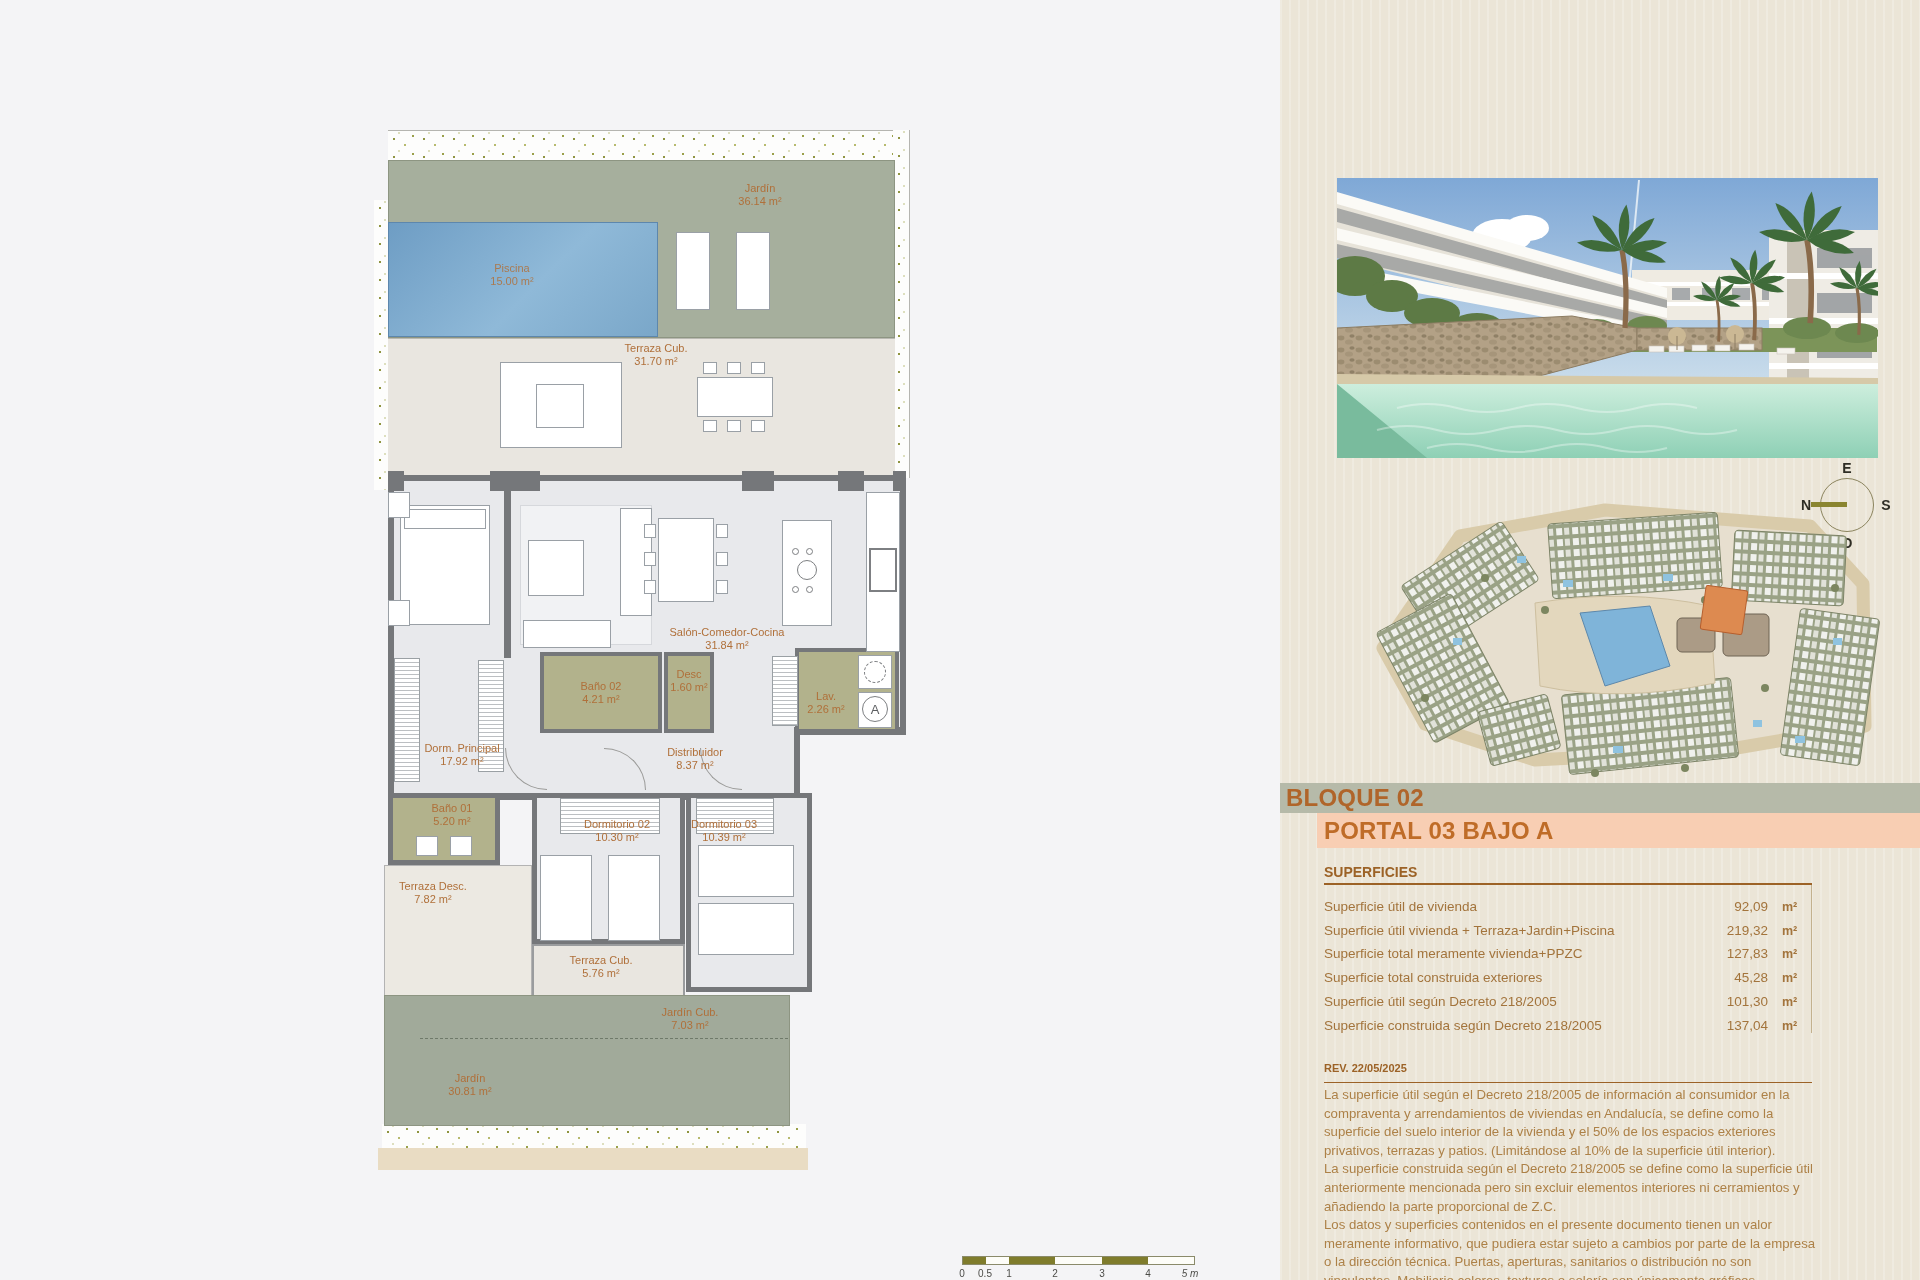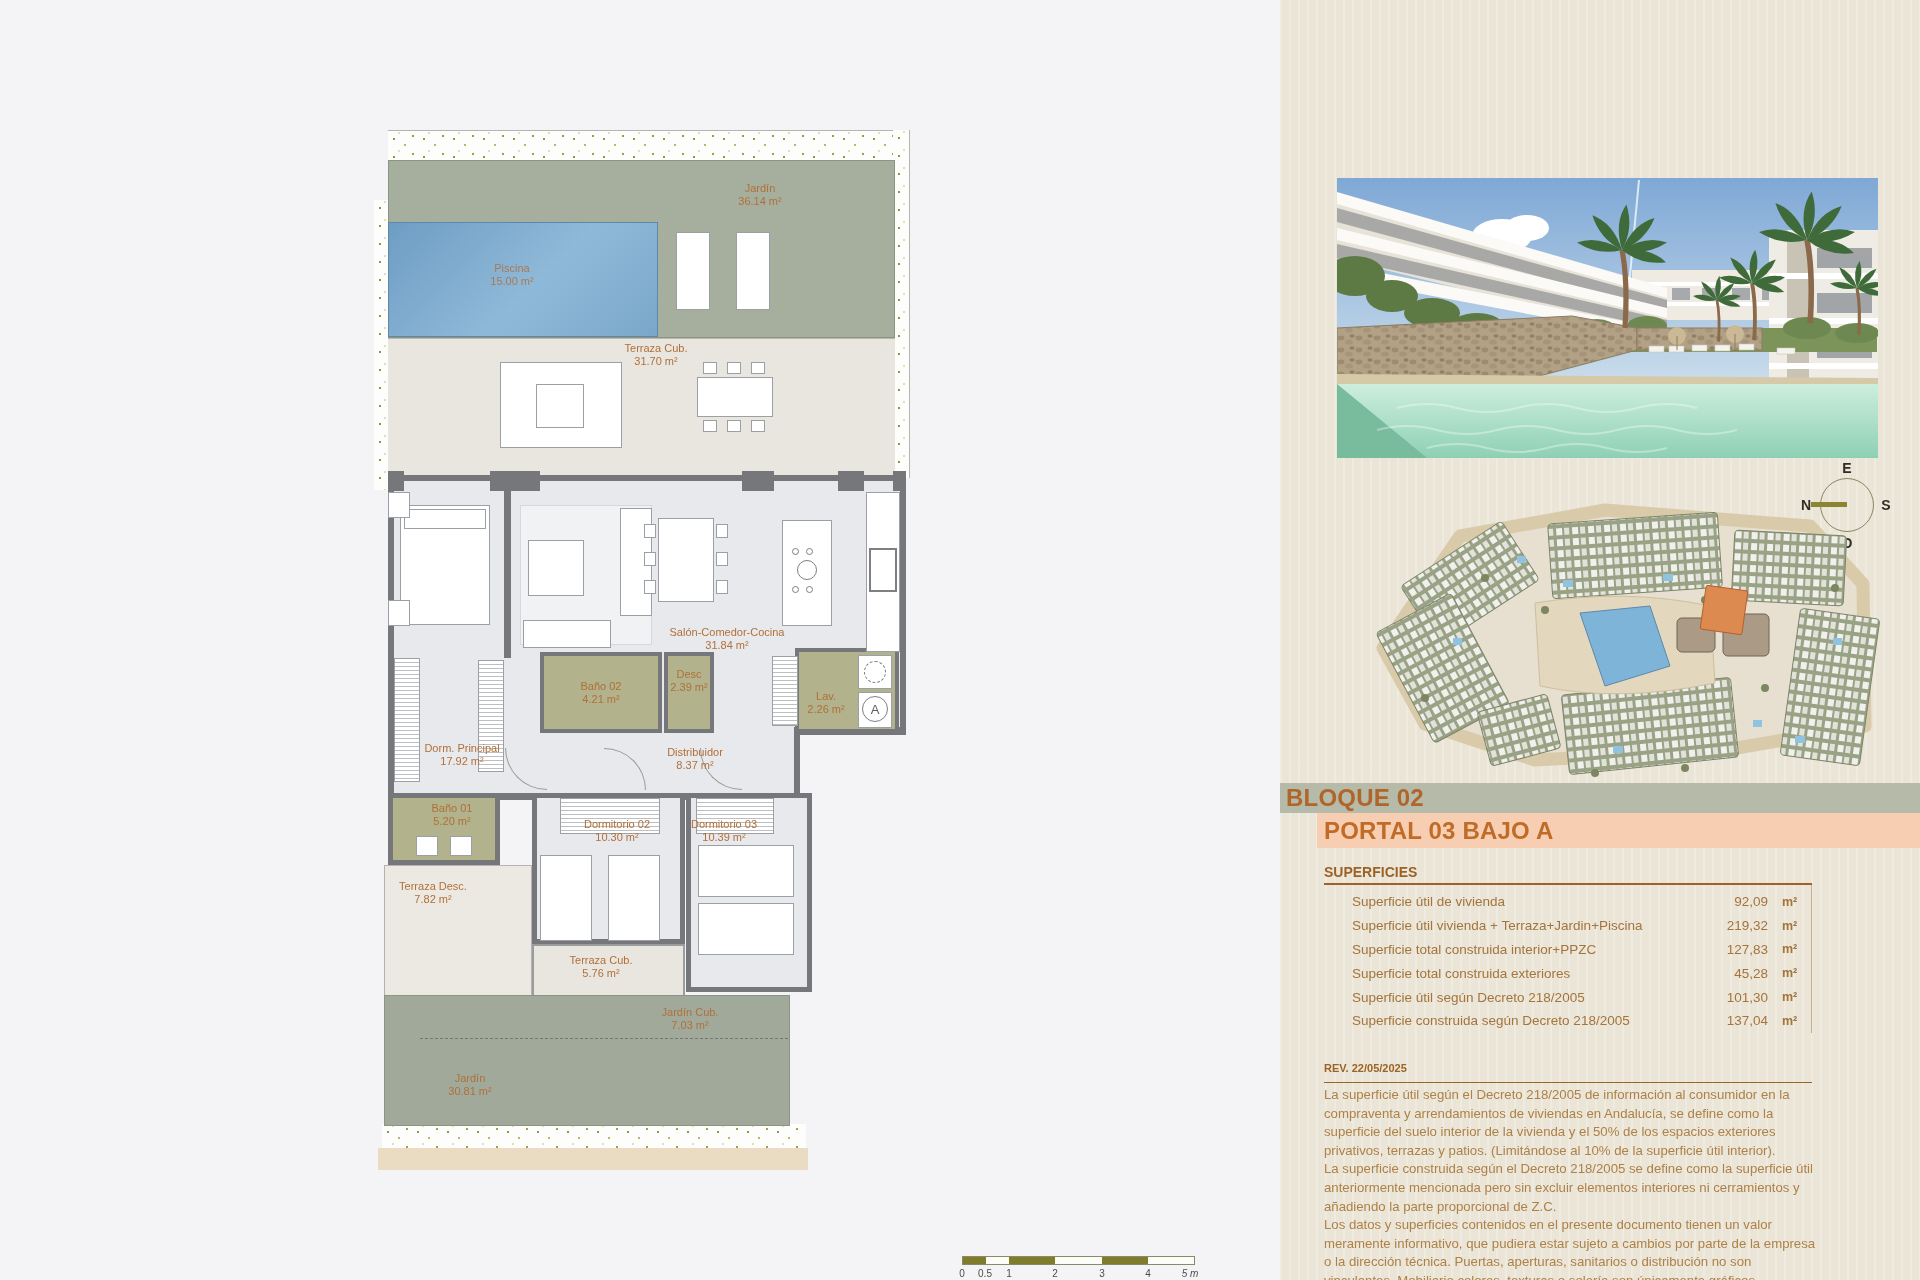--- a/index.html
+++ b/index.html
@@ -42,21 +42,21 @@
   .sb-o{background:#7f7c2c;} .sb-w{background:#fdfdf8;}
   .sb-tick{position:absolute;top:12px;transform:translateX(-50%);
     font-size:10px;color:#4c4c48;white-space:nowrap;}
 
   
   #panel{background:#ebe5d7;
     background-image:repeating-linear-gradient(90deg,rgba(255,255,255,.22) 0 2px,rgba(0,0,0,0) 2px 9px);}
   .band-title{font-weight:700;font-size:24px;letter-spacing:.2px;color:#b0652a;}
   #sup-head,#rev-head{font-weight:700;color:#9c6226;}
   .rule{background:#9c6226;height:2px;}
-  .srow{display:flex;align-items:center;height:23.8px;font-size:13.5px;color:#a3743c;margin-left:28px;}
+  .srow{display:flex;align-items:flex-end;height:23.8px;font-size:13.5px;color:#a3743c;}
   .srow .lab{flex:1;}
   .srow .val{width:58px;text-align:right;margin-right:14px;}
   .srow .unit{width:30px;text-align:left;font-size:12.5px;font-weight:bold;}
   #legal{font-size:13.2px;line-height:18.6px;color:#ad8147;}
   #legal p{margin:0;}
   .compass-letter{position:absolute;transform:translate(-50%,-50%);
     font-size:14px;font-weight:700;color:#2e2d24;}
 </style>
 </head>
 <body>
@@ -177,21 +177,21 @@
     <div class="plabel" style="left:462px;top:742px;">
       <span>Dorm. Principal</span>
         <span>17.92 m²</span>
       </div>
     <div class="plabel" style="left:601px;top:680px;">
       <span>Baño 02</span>
         <span>4.21 m²</span>
       </div>
     <div class="plabel" style="left:689px;top:668px;">
       <span>Desc</span>
-        <span>2.39 m²</span>
+        <span>1.60 m²</span>
       </div>
     <div class="plabel" style="left:826px;top:690px;">
       <span>Lav.</span>
         <span>2.26 m²</span>
       </div>
     <div class="plabel" style="left:695px;top:746px;">
       <span>Distribuidor</span>
         <span>8.37 m²</span>
       </div>
     <div class="plabel" style="left:452px;top:802px;">
@@ -428,21 +428,21 @@
       <span class="lab">Superficie útil de vivienda</span>
       <span class="val">92,09</span>
       <span class="unit">m²</span>
       </div>
     <div class="srow">
       <span class="lab">Superficie útil vivienda + Terraza+Jardin+Piscina</span>
       <span class="val">219,32</span>
       <span class="unit">m²</span>
       </div>
     <div class="srow">
-      <span class="lab">Superficie total construida interior+PPZC</span>
+      <span class="lab">Superficie total meramente vivienda+PPZC</span>
       <span class="val">127,83</span>
       <span class="unit">m²</span>
       </div>
     <div class="srow">
       <span class="lab">Superficie total construida exteriores</span>
       <span class="val">45,28</span>
       <span class="unit">m²</span>
       </div>
     <div class="srow">
       <span class="lab">Superficie útil según Decreto 218/2005</span>

